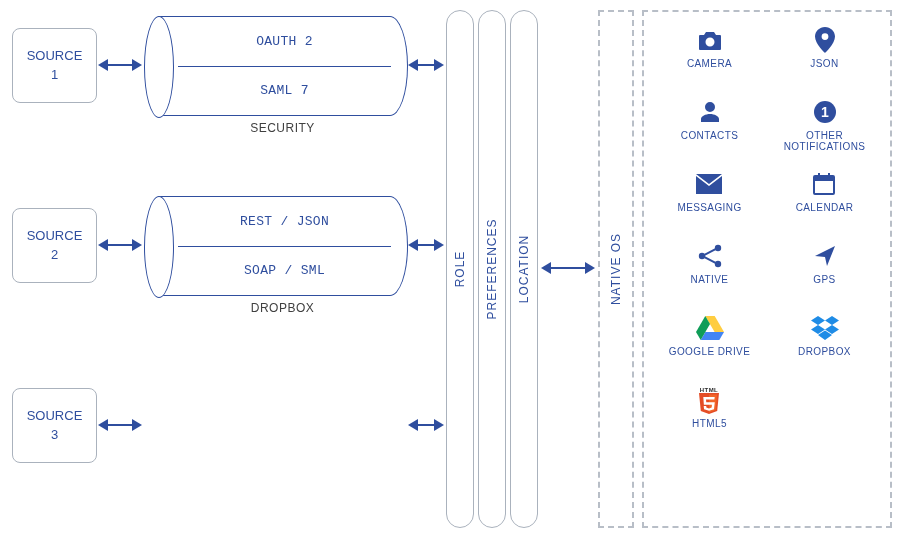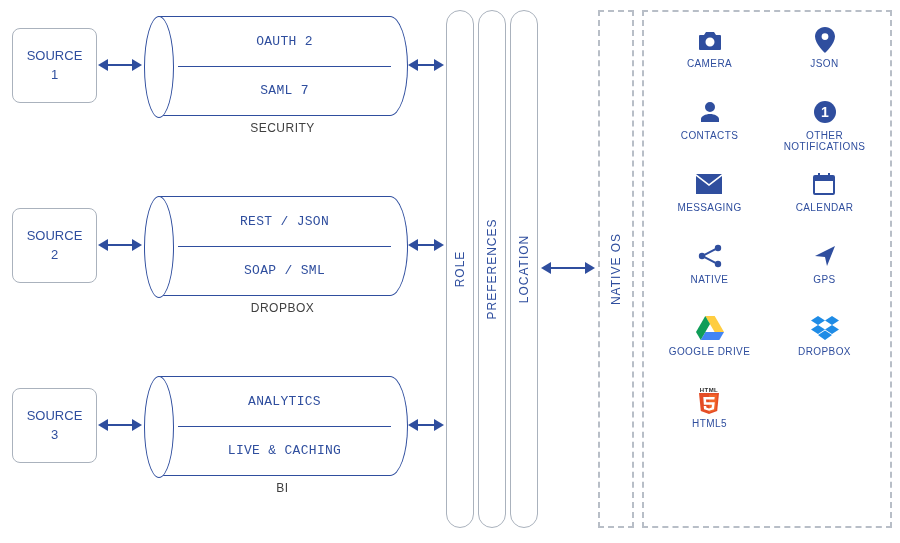--- a/index.html
+++ b/index.html
@@ -135,25 +135,20 @@
   <div class="cyl" style="top:16px; left:158px;">
     <div class="cyl-row top">OAUTH 2</div>
     <div class="cyl-row bottom">SAML 7</div>
     <div class="cyl-label">SECURITY</div>
   </div>
   <div class="cyl" style="top:196px; left:158px;">
     <div class="cyl-row top">REST / JSON</div>
     <div class="cyl-row bottom">SOAP / SML</div>
     <div class="cyl-label">DROPBOX</div>
   </div>
-  <div class="cyl" style="top:376px; left:158px;">
-    <div class="cyl-row top">ANALYTICS</div>
-    <div class="cyl-row bottom">LIVE &amp; CACHING</div>
-    <div class="cyl-label">BI</div>
-  </div>
 
   <div class="arrow dbl" style="top:64px; left:410px; width:32px;"></div>
   <div class="arrow dbl" style="top:244px; left:410px; width:32px;"></div>
   <div class="arrow dbl" style="top:424px; left:410px; width:32px;"></div>
 
   <div class="pill" style="left:446px;">
       <span>ROLE</span>
     </div>
   <div class="pill" style="left:478px;">
       <span>PREFERENCES</span>

